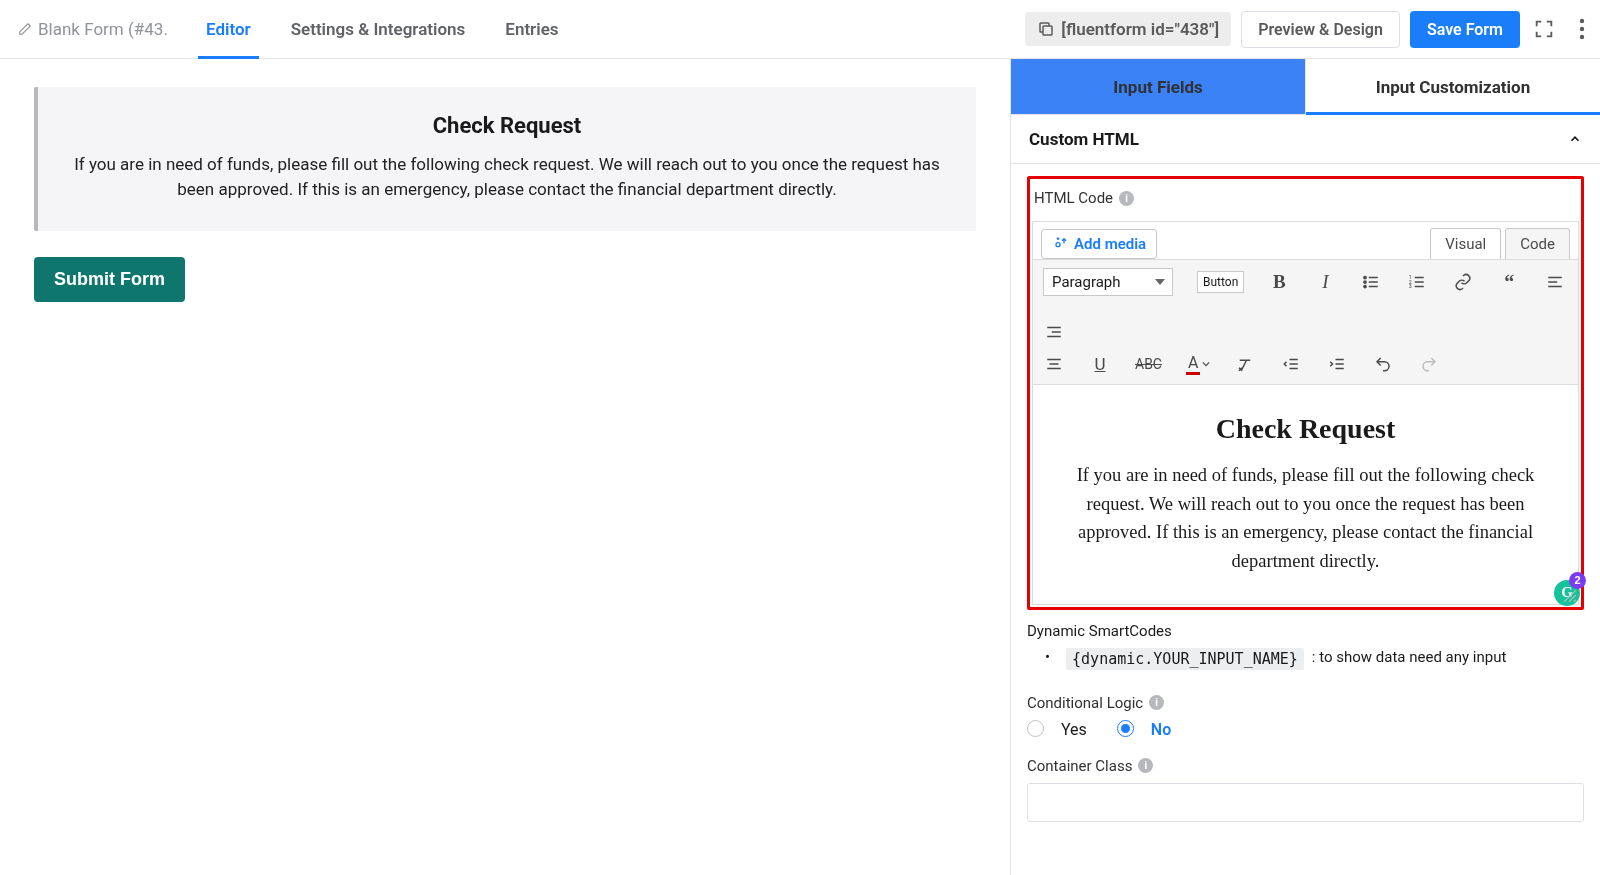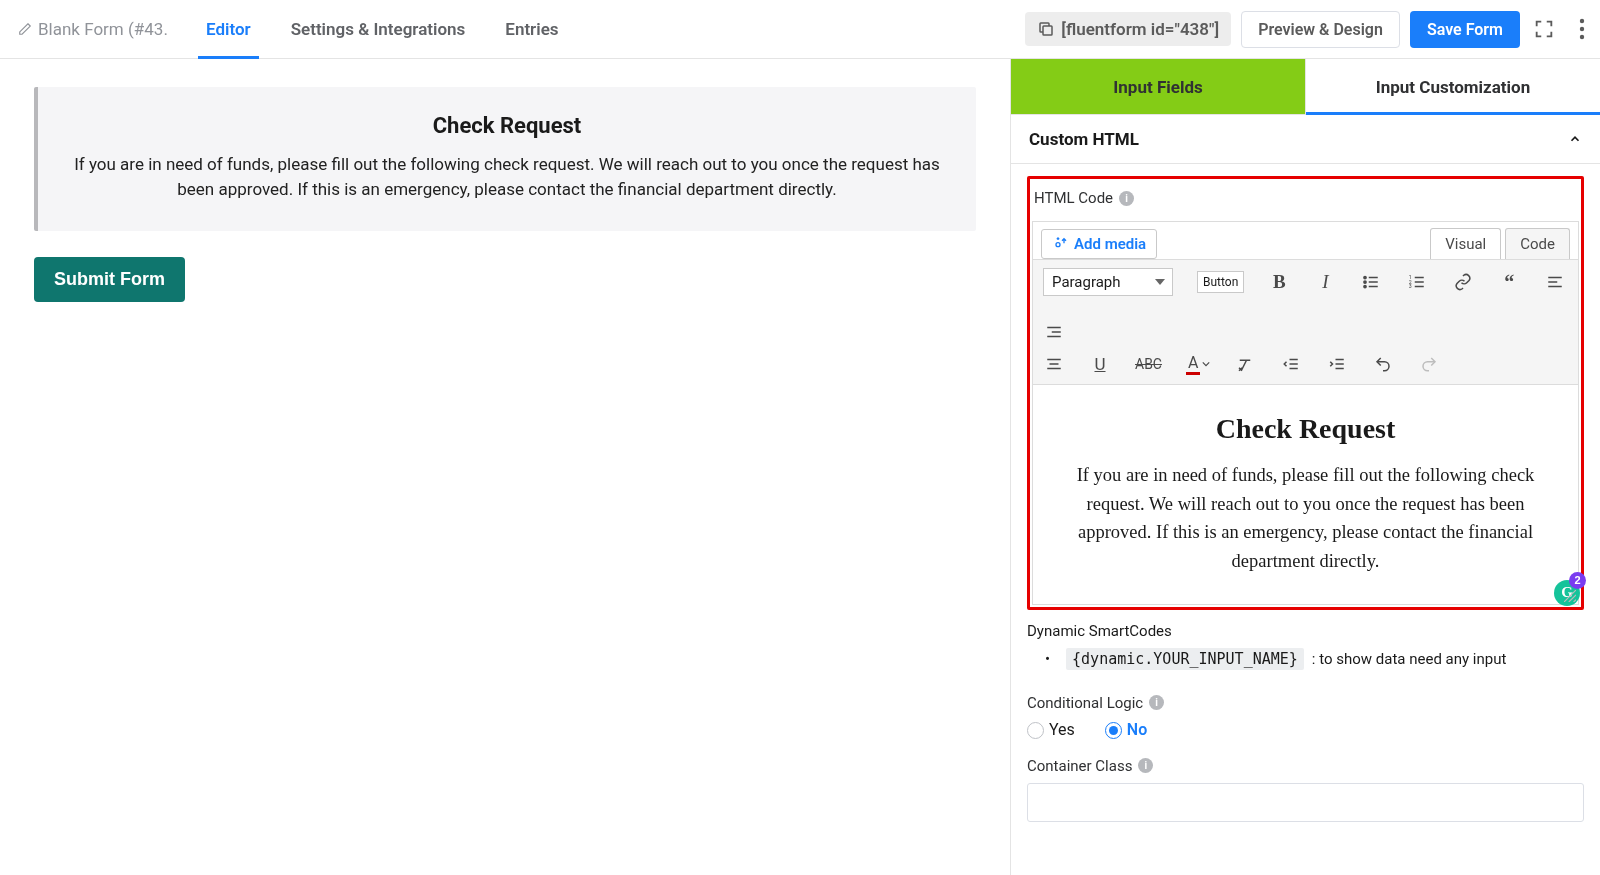--- a/index.html
+++ b/index.html
@@ -44,21 +44,21 @@
   .workspace{display:flex;height:calc(875px - 59px);}
   .canvas{flex:1;overflow:auto;padding:28px 34px;}
   .preview-block{background:#f5f5f7;border-left:4px solid #b8b8bb;border-radius:2px;padding:26px 28px 30px;text-align:center;margin-bottom:26px;}
   .preview-block h2{margin:0 0 14px;font-size:22px;font-weight:700;}
   .preview-block p{margin:0;font-size:17px;line-height:1.45;color:#222;}
   .submit-btn{display:inline-flex;align-items:center;justify-content:center;background:#0f766e;color:#fff;border:none;border-radius:4px;padding:12px 20px;font-size:18px;font-weight:700;cursor:pointer;}
 
   
   .sidepanel{width:590px;flex:none;border-left:1px solid var(--gray-border);background:#fff;display:flex;flex-direction:column;height:100%;overflow:hidden;}
   .side-tabs{display:flex;height:56px;border-bottom:1px solid var(--gray-border);}
-  .side-tab{flex:1;display:flex;align-items:center;justify-content:center;font-size:17px;font-weight:700;color:#303133;background:#84cc16;cursor:pointer;position:relative;}
+  .side-tab{flex:1;display:flex;align-items:center;justify-content:center;font-size:17px;font-weight:700;color:#303133;background:#3b82f6;cursor:pointer;position:relative;}
   .side-tab+.side-tab{border-left:1px solid var(--gray-border);}
   .side-tab.active{background:#fff;}
   .side-tab.active::after{content:"";position:absolute;left:0;right:0;bottom:-1px;height:3px;background:var(--blue);}
   .panel-scroll{flex:1;overflow:auto;}
   .section-head{display:flex;align-items:center;justify-content:space-between;padding:14px 18px;font-size:17px;font-weight:700;border-bottom:1px solid var(--gray-border);cursor:pointer;}
   .section-body{padding:12px 16px 20px;}
 
   .label-row{display:flex;align-items:center;gap:6px;font-size:15px;color:#303133;margin:4px 0 8px;}
   .info-icon{width:15px;height:15px;border-radius:50%;background:#b6b8bc;display:inline-flex;align-items:center;justify-content:center;color:#fff;font-size:10px;font-weight:700;cursor:pointer;}
 
@@ -84,26 +84,26 @@
   .btn-tag{border:1px solid #c9c9c9;background:#fff;font-size:12px;padding:3px 5px;cursor:pointer;}
 
   .rte{background:#fff;border-top:1px solid #dcdcdc;padding:22px 18px 28px;text-align:center;font-family:Georgia,serif;position:relative;min-height:200px;}
   .rte h2{font-size:28px;font-weight:700;margin:6px 0 16px;font-family:Georgia,serif;}
   .rte p{font-size:18.5px;line-height:1.55;margin:0;font-family:Georgia,serif;}
   .grammarly{position:absolute;right:-2px;bottom:-2px;width:26px;height:26px;border-radius:50%;background:#15C39A;display:flex;align-items:center;justify-content:center;color:#fff;font-weight:700;font-size:15px;}
   .gram-badge{position:absolute;top:-8px;right:-6px;width:17px;height:17px;border-radius:50%;background:#7A3CF0;color:#fff;font-size:11px;display:flex;align-items:center;justify-content:center;font-weight:700;font-family:Arial,sans-serif;}
   .resize-grip{position:absolute;right:2px;bottom:2px;width:12px;height:12px;color:#bbb;}
 
   .smartcodes{margin-top:12px;}
-  .smart-li{display:flex;align-items:center;gap:8px;margin:8px 0 0 18px;font-size:15px;}
+  .smart-li{display:flex;align-items:flex-start;gap:8px;margin:8px 0 0 18px;font-size:15px;}
   .smart-li::before{content:"•";margin-right:8px;}
   .code-chip{background:#eceef0;padding:2px 6px;font-family:ui-monospace,Menlo,Consolas,monospace;font-size:15px;border-radius:2px;}
 
   .radio-row{display:flex;align-items:center;gap:30px;margin:8px 0 18px;font-size:16px;}
-  .radio{display:inline-flex;align-items:flex-end;gap:5px;cursor:pointer;}
+  .radio{display:inline-flex;align-items:flex-start;gap:17px;cursor:pointer;}
   .r-outer{width:17px;height:17px;border-radius:50%;border:1.5px solid #bfc2c7;display:flex;align-items:center;justify-content:center;}
   .radio.sel .r-outer{border-color:var(--blue);}
   .r-inner{width:9px;height:9px;border-radius:50%;background:var(--blue);display:none;}
   .radio.sel .r-inner{display:block;}
   .radio.sel .r-label{color:var(--blue);font-weight:600;}
 
   .text-input{width:100%;border:1px solid #dcdfe6;border-radius:3px;padding:10px 12px;font-size:15px;}
 
 </style>
 </head>

